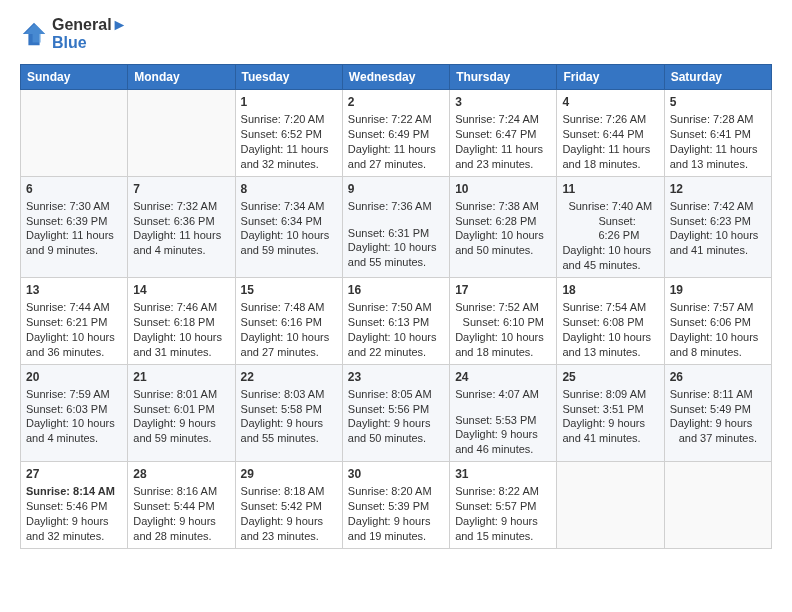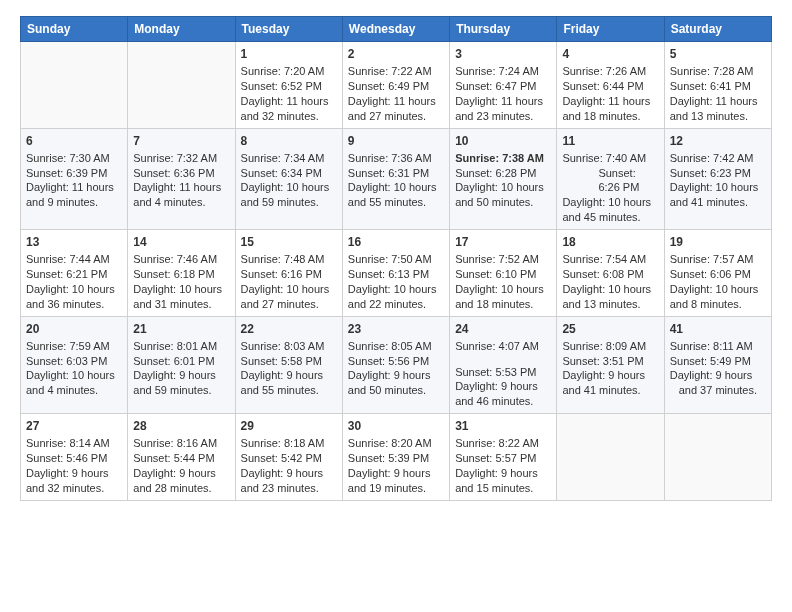--- a/index.html
+++ b/index.html
@@ -79,20 +79,37 @@
       margin-bottom: 2px;
     }
     .empty-cell {
       background: #f9f9f9 !important;
     }
   </style>
 </head>
 <body>
 
 <div class="page">
+  <div class="header">
+    <div class="logo">
+      <svg class="logo-icon" viewBox="0 0 40 40">
+        <rect x="2" y="2" width="36" height="36" rx="4" fill="#fff"></rect>
+        <polygon points="20,4 36,20 28,20 28,36 12,36 12,20 4,20" fill="#3575c3"></polygon>
+        <polygon points="24,8 36,20 30,20 30,32 18,32 18,20 6,20 20,6" fill="#5a9de0" opacity="0.5"></polygon>
+      </svg>
+      <div>
+        <div style="font-size:16px;font-weight:bold;color:#333;">General<span style="color:#3575c3;">►</span></div>
+        <div style="font-size:16px;font-weight:bold;color:#3575c3;">Blue</div>
+      </div>
+    </div>
+    <div class="title-block">
+      <h1></h1>
+      <h2></h2>
+    </div>
+  </div>
 
   <table class="calendar">
     <thead>
       <tr>
       <th>Sunday</th>
           <th>Monday</th>
           <th>Tuesday</th>
           <th>Wednesday</th>
           <th>Thursday</th>
           <th>Friday</th>
@@ -157,34 +174,34 @@
           <td>
             <span class="day-number">8</span>
             <span style="display: block;">Sunrise: 7:34 AM</span>
             <span style="display: block;">Sunset: 6:34 PM</span>
             <span style="display: block;">Daylight: 10 hours</span>
             <span style="display: block;">and 59 minutes.</span>
           </td>
           <td>
             <span class="day-number">9</span>
             <span style="display: block;">Sunrise: 7:36 AM</span>
-            <span style="display: block;">Sunset: 6:31 PM</span>
+            <span style="display: block; margin-top: 12px;">Sunset: 6:31 PM</span>
             <span style="display: block;">Daylight: 10 hours</span>
             <span style="display: block;">and 55 minutes.</span>
           </td>
           <td>
             <span class="day-number">10</span>
-            <span style="display: block; font-weight: bold;">Sunrise: 7:38 AM</span>
+            <span style="display: block;">Sunrise: 7:38 AM</span>
             <span style="display: block;">Sunset: 6:28 PM</span>
             <span style="display: block;">Daylight: 10 hours</span>
             <span style="display: block;">and 50 minutes.</span>
           </td>
           <td>
             <span class="day-number">11</span>
-            <span style="display: block;">Sunrise: 7:40 AM</span>
+            <span style="display: block; margin-left: 6px;">Sunrise: 7:40 AM</span>
             <span style="display: block; margin-left: 36px;">Sunset: 6:26 PM</span>
             <span style="display: block;">Daylight: 10 hours</span>
             <span style="display: block;">and 45 minutes.</span>
           </td>
           <td>
             <span class="day-number">12</span>
             <span style="display: block;">Sunrise: 7:42 AM</span>
             <span style="display: block;">Sunset: 6:23 PM</span>
             <span style="display: block;">Daylight: 10 hours</span>
             <span style="display: block;">and 41 minutes.</span>
@@ -215,21 +232,21 @@
           <td>
             <span class="day-number">16</span>
             <span style="display: block;">Sunrise: 7:50 AM</span>
             <span style="display: block;">Sunset: 6:13 PM</span>
             <span style="display: block;">Daylight: 10 hours</span>
             <span style="display: block;">and 22 minutes.</span>
           </td>
           <td>
             <span class="day-number">17</span>
             <span style="display: block;">Sunrise: 7:52 AM</span>
-            <span style="display: block;">Sunset: 6:10 PM</span>
+            <span style="display: block; text-align: center;">Sunset: 6:10 PM</span>
             <span style="display: block;">Daylight: 10 hours</span>
             <span style="display: block;">and 18 minutes.</span>
           </td>
           <td>
             <span class="day-number">18</span>
             <span style="display: block;">Sunrise: 7:54 AM</span>
             <span style="display: block;">Sunset: 6:08 PM</span>
             <span style="display: block;">Daylight: 10 hours</span>
             <span style="display: block;">and 13 minutes.</span>
           </td>
@@ -278,31 +295,31 @@
             <span style="display: block;">and 46 minutes.</span>
           </td>
           <td>
             <span class="day-number">25</span>
             <span style="display: block;">Sunrise: 8:09 AM</span>
             <span style="display: block;">Sunset: 3:51 PM</span>
             <span style="display: block;">Daylight: 9 hours</span>
             <span style="display: block;">and 41 minutes.</span>
           </td>
           <td>
-            <span class="day-number">41</span>
+            <span class="day-number">26</span>
             <span style="display: block;">Sunrise: 8:11 AM</span>
             <span style="display: block;">Sunset: 5:49 PM</span>
             <span style="display: block;">Daylight: 9 hours</span>
             <span style="display: block; text-align: center;">and 37 minutes.</span>
           </td>
         </tr>
         <tr>
           <td>
             <span class="day-number">27</span>
-            <span style="display: block;">Sunrise: 8:14 AM</span>
+            <span style="display: block; font-weight: bold;">Sunrise: 8:14 AM</span>
             <span style="display: block;">Sunset: 5:46 PM</span>
             <span style="display: block;">Daylight: 9 hours</span>
             <span style="display: block;">and 32 minutes.</span>
           </td>
           <td>
             <span class="day-number">28</span>
             <span style="display: block;">Sunrise: 8:16 AM</span>
             <span style="display: block;">Sunset: 5:44 PM</span>
             <span style="display: block;">Daylight: 9 hours</span>
             <span style="display: block;">and 28 minutes.</span>

